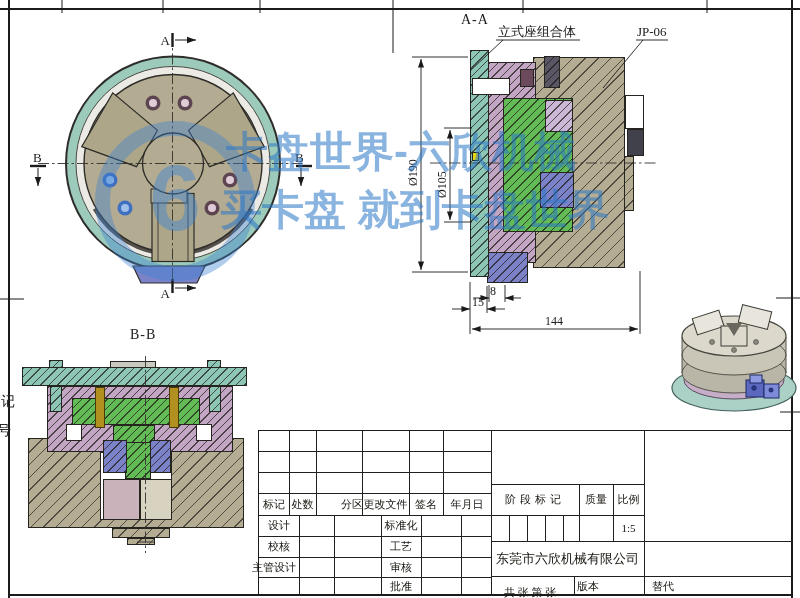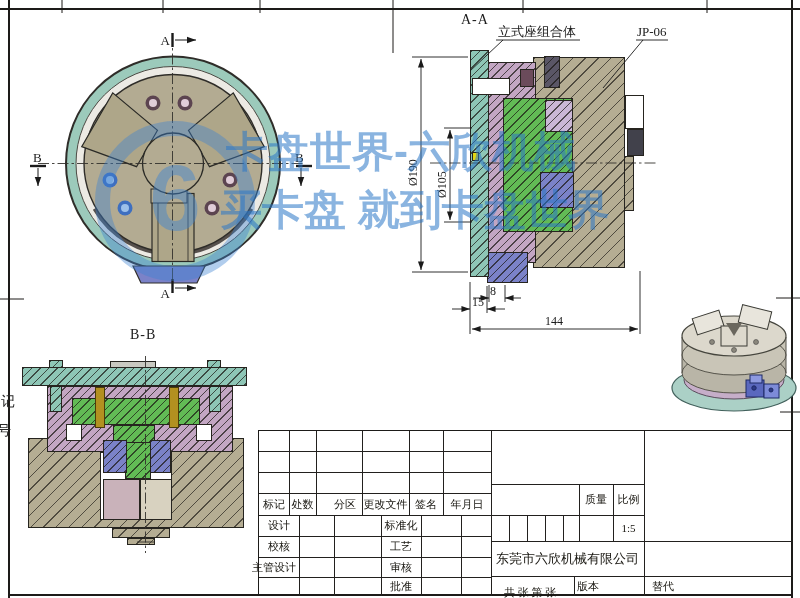--- a/index.html
+++ b/index.html
@@ -275,31 +275,32 @@
     <div class="vl" style="left:320px;top:53px;height:57px;"></div>
     <div class="vl" style="left:354px;top:53px;height:57px;"></div>
     <div class="vl" style="left:250px;top:84px;height:26px;"></div>
     <div class="vl" style="left:268px;top:84px;height:26px;"></div>
     <div class="vl" style="left:286px;top:84px;height:26px;"></div>
     <div class="vl" style="left:304px;top:84px;height:26px;"></div>
     <div class="vl" style="left:315px;top:145px;height:20px;"></div>
 
     <div class="cell" style="left:0;top:62px;width:30px;height:22px;">标记</div>
     <div class="cell" style="left:30px;top:62px;width:27px;height:22px;">处数</div>
-    <div class="cell" style="left:63px;top:62px;width:46px;height:22px;">分区</div>
+    <div class="cell" style="left:70px;top:62px;width:46px;height:22px;">分区</div>
     <div class="cell" style="left:103px;top:62px;width:47px;height:22px;">更改文件</div>
     <div class="cell" style="left:150px;top:62px;width:34px;height:22px;">签名</div>
     <div class="cell" style="left:184px;top:62px;width:48px;height:22px;">年月日</div>
     <div class="cell" style="left:0;top:84px;width:40px;height:21px;">设计</div>
     <div class="cell" style="left:122px;top:84px;width:40px;height:21px;">标准化</div>
     <div class="cell" style="left:0;top:105px;width:40px;height:21px;">校核</div>
     <div class="cell" style="left:122px;top:105px;width:40px;height:21px;">工艺</div>
     <div class="cell" style="left:-10px;top:126px;width:50px;height:20px;text-align:right;">主管设计</div>
     <div class="cell" style="left:122px;top:126px;width:40px;height:20px;">审核</div>
     <div class="cell" style="left:122px;top:146px;width:40px;height:19px;">批准</div>
+    <div class="cell" style="left:232px;top:53px;width:88px;height:31px;letter-spacing:4px;">阶段标记</div>
     <div class="cell" style="left:320px;top:53px;width:34px;height:31px;">质量</div>
     <div class="cell" style="left:354px;top:53px;width:31px;height:31px;">比例</div>
     <div class="cell" style="left:354px;top:84px;width:31px;height:26px;">1:5</div>
     <div class="cell comp" style="left:232px;top:110px;width:153px;height:35px;">东莞市六欣机械有限公司</div>
     <div class="cell big" style="left:385px;top:58px;width:149px;height:50px;flex-direction:column;">
     </div>
     <div class="cell left" style="left:245px;top:145px;width:70px;height:32px;">共  张  第  张</div>
     <div class="cell left" style="left:318px;top:145px;width:67px;height:20px;">版本</div>
     <div class="cell left" style="left:393px;top:145px;width:141px;height:20px;">替代</div>
   </div>

